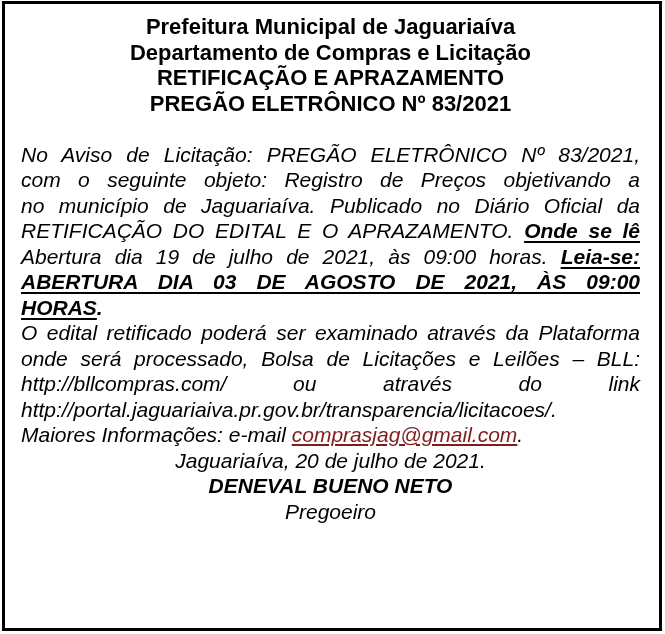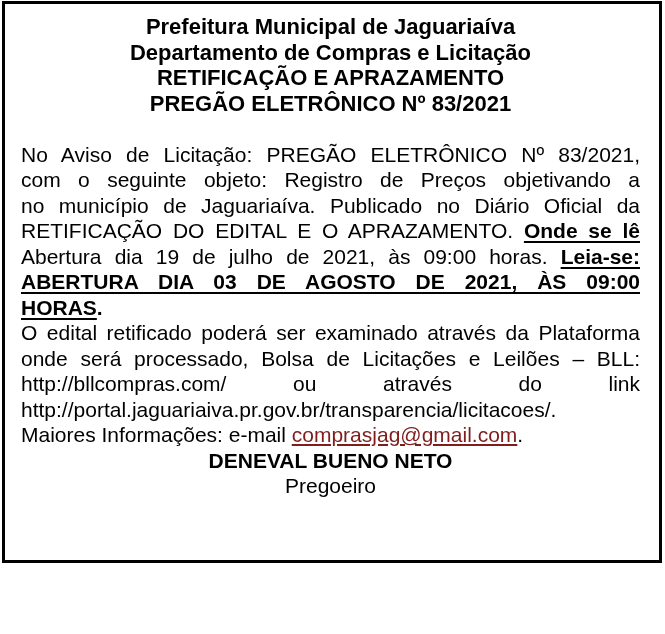--- a/index.html
+++ b/index.html
@@ -13,31 +13,32 @@
     position: relative;
     font-family: "Liberation Sans", sans-serif;
     color: #000000;
     -webkit-font-smoothing: antialiased;
   }
   .sheet {
     position: absolute;
     left: 2px;
     top: 1px;
     width: 660px;
-    height: 562px;
+    height: 630px;
     box-sizing: border-box;
     border: 3px solid #000000;
     padding: 10px 19px 0 16px;
     background: #ffffff;
     overflow: hidden;
   }
   .ln {
     font-size: 21px;
     line-height: 25.5px;
     white-space: normal;
+    font-style: italic;
   }
   .hdr {
     font-size: 22px;
     font-weight: bold;
     text-align: center;
     line-height: 25.5px;
   }
   .gap { height: 25.5px; }
   .just {
     text-align: justify;
@@ -77,16 +78,17 @@
   <div class="ln just"><span>RETIFICAÇÃO DO EDITAL E O APRAZAMENTO. </span><span class="bu">Onde se lê</span></div>
   <div class="ln just"><span>Abertura dia 19 de julho de 2021, às 09:00 horas. </span><span class="bu">Leia-se:</span></div>
   <div class="ln just"><span class="bu">ABERTURA DIA 03 DE AGOSTO DE 2021, ÀS 09:00</span></div>
   <div class="ln left"><span class="bu">HORAS</span><span class="b">.</span></div>
   <div class="ln just">O edital retificado poderá ser examinado através da Plataforma</div>
   <div class="ln just">onde será processado, Bolsa de Licitações e Leilões – BLL:</div>
   <div class="ln just">http://bllcompras.com/ ou através do link</div>
   <div class="ln left">http://portal.jaguariaiva.pr.gov.br/transparencia/licitacoes/.</div>
   <div class="ln left"><span>Maiores Informações: e-mail </span><span class="lnk">comprasjag@gmail.com</span><span>.</span></div>
 
+  <div class="ln ctr">Jaguariaíva, 20 de julho de 2021.</div>
   <div class="ln ctr b">DENEVAL BUENO NETO</div>
   <div class="ln ctr">Pregoeiro</div>
 
 </div>
 
 </body></html>

